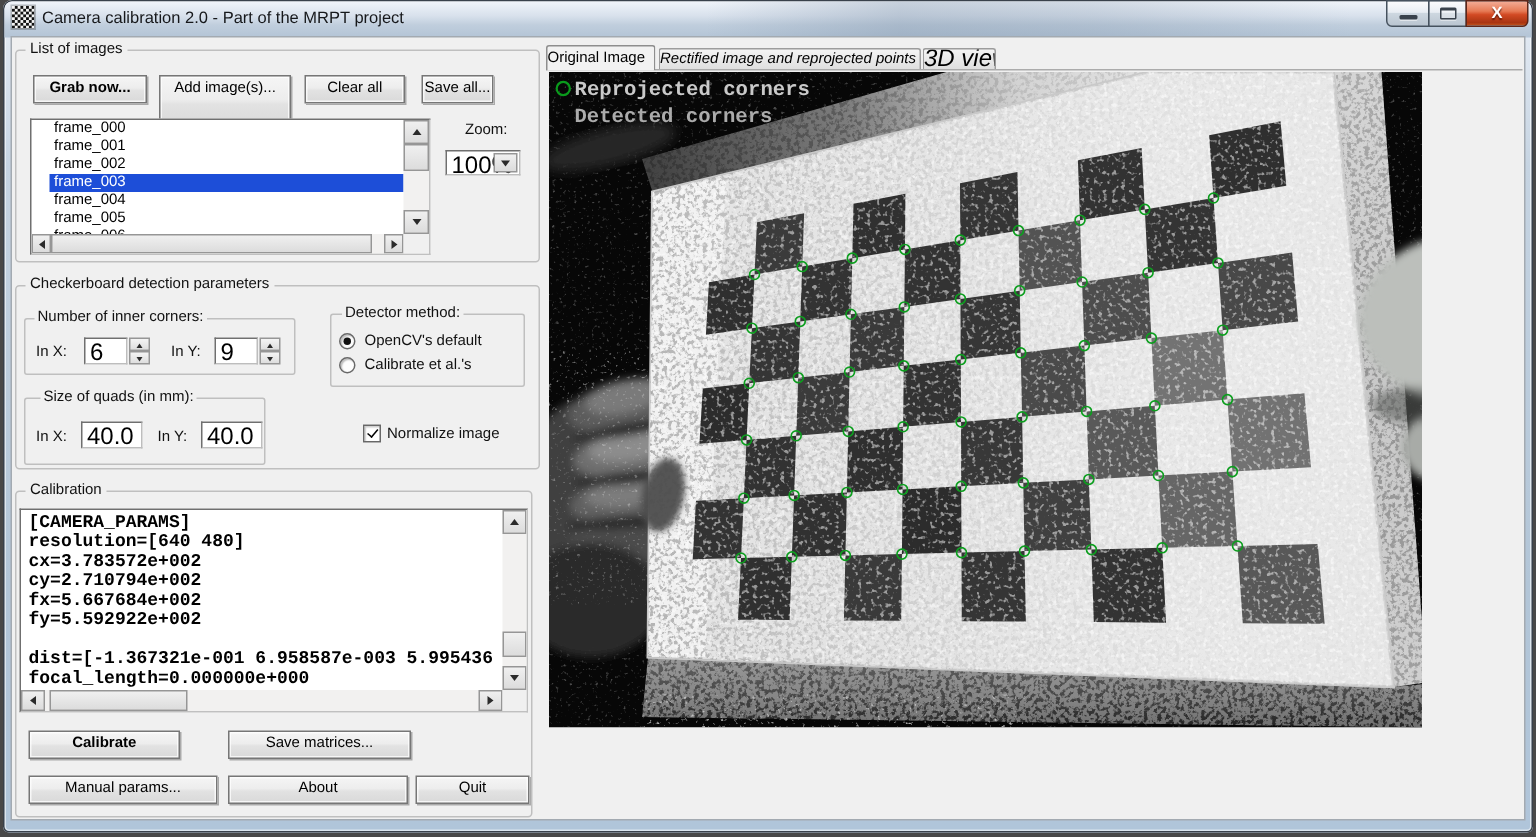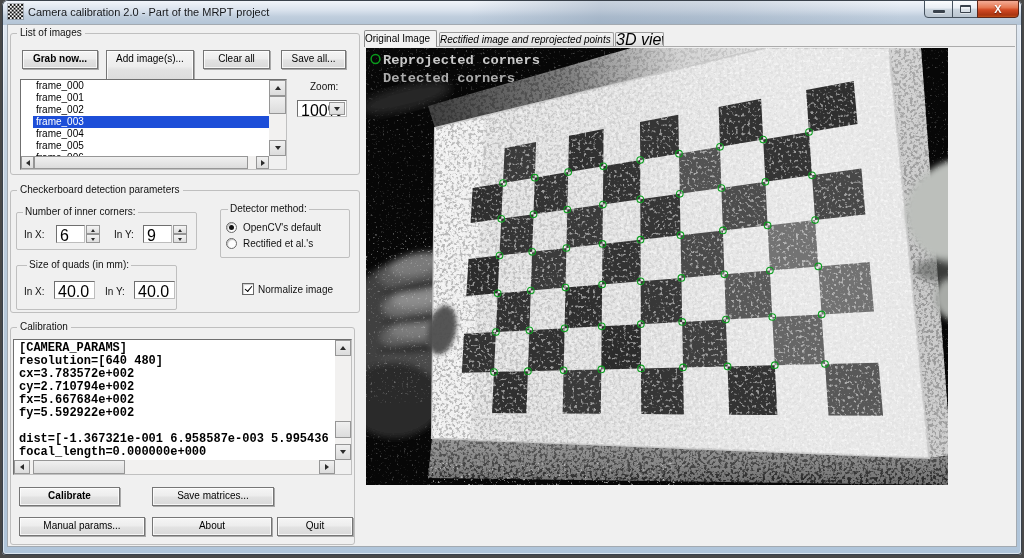--- a/index.html
+++ b/index.html
@@ -57,21 +57,21 @@
  <div class="capbtn" id="btnclose">
       <i>X</i>
     </div>
  <div id="client"></div>
 
 <div class="group" style="left:8px;top:33px;width:350px;height:142px;"></div>
 <div class="lbl" style="left:15px;top:27px;background:#f0f0f0;padding:0 3px;">List of images</div>
 <div class="btn" style="left:20px;top:50px;width:76px;height:19px;font-weight:bold;">Grab now...</div>
 <div class="btn" style="left:104px;top:50px;width:88px;height:36px;">Add image(s)...</div>
 <div class="btn" style="left:201px;top:50px;width:67px;height:19px;">Clear all</div>
-<div class="btn" style="left:279px;top:50px;width:65px;height:19px;">Save all...</div>
+<div class="btn" style="left:279px;top:50px;width:48px;height:19px;">Save all...</div>
 <div id="listbox" style="position:absolute;left:18px;top:79px;width:267px;height:91px;background:#fff;border:1px solid #6f6f6f;border-bottom-color:#c0c0c0;border-right-color:#c0c0c0;overflow:hidden;">
   <div style="position:absolute;left:0;top:0;width:248px;font-size:10px;line-height:12px;color:#000;padding-left:12px;">
     <div style="padding-left:3px;">frame_000</div>
     <div style="padding-left:3px;">frame_001</div>
     <div style="padding-left:3px;">frame_002</div>
     <div style="padding-left:3px;background:#1d4ed8;color:#fff;">frame_003</div>
     <div style="padding-left:3px;">frame_004</div>
     <div style="padding-left:3px;">frame_005</div>
     <div style="padding-left:3px;overflow:hidden;height:5px;">frame_006</div>
   </div>
@@ -123,21 +123,21 @@
       </div>
       <div class="sbbtn" style="left:0;top:9px;width:14px;height:9px;">
         <i class="tri-dn2"></i>
       </div>
     </div>
 <div class="group" style="left:218px;top:209px;width:130px;height:49px;border-radius:2px;"></div>
 <div class="lbl" style="left:226px;top:203px;background:#f0f0f0;padding:0 2px;">Detector method:</div>
 <div class="radio sel" style="left:224px;top:222px;"></div>
 <div class="lbl" style="left:241px;top:222px;">OpenCV's default</div>
 <div class="radio" style="left:224px;top:238px;"></div>
-<div class="lbl" style="left:241px;top:238px;">Rectified et al.'s</div>
+<div class="lbl" style="left:241px;top:238px;">Calibrate et al.'s</div>
 <div class="group" style="left:14px;top:265px;width:161px;height:45px;border-radius:2px;"></div>
 <div class="lbl" style="left:25px;top:259px;background:#f0f0f0;padding:0 2px;">Size of quads (in mm):</div>
 <div class="lbl" style="left:22px;top:286px;">In X:</div>
 <div class="field" style="left:52px;top:281px;width:41px;height:18px;">40.0</div>
 <div class="lbl" style="left:103px;top:286px;">In Y:</div>
 <div class="field" style="left:132px;top:281px;width:41px;height:18px;">40.0</div>
 <div class="check" style="left:240px;top:283px;">
       <i></i>
     </div>
 <div class="lbl" style="left:256px;top:284px;">Normalize image</div>

